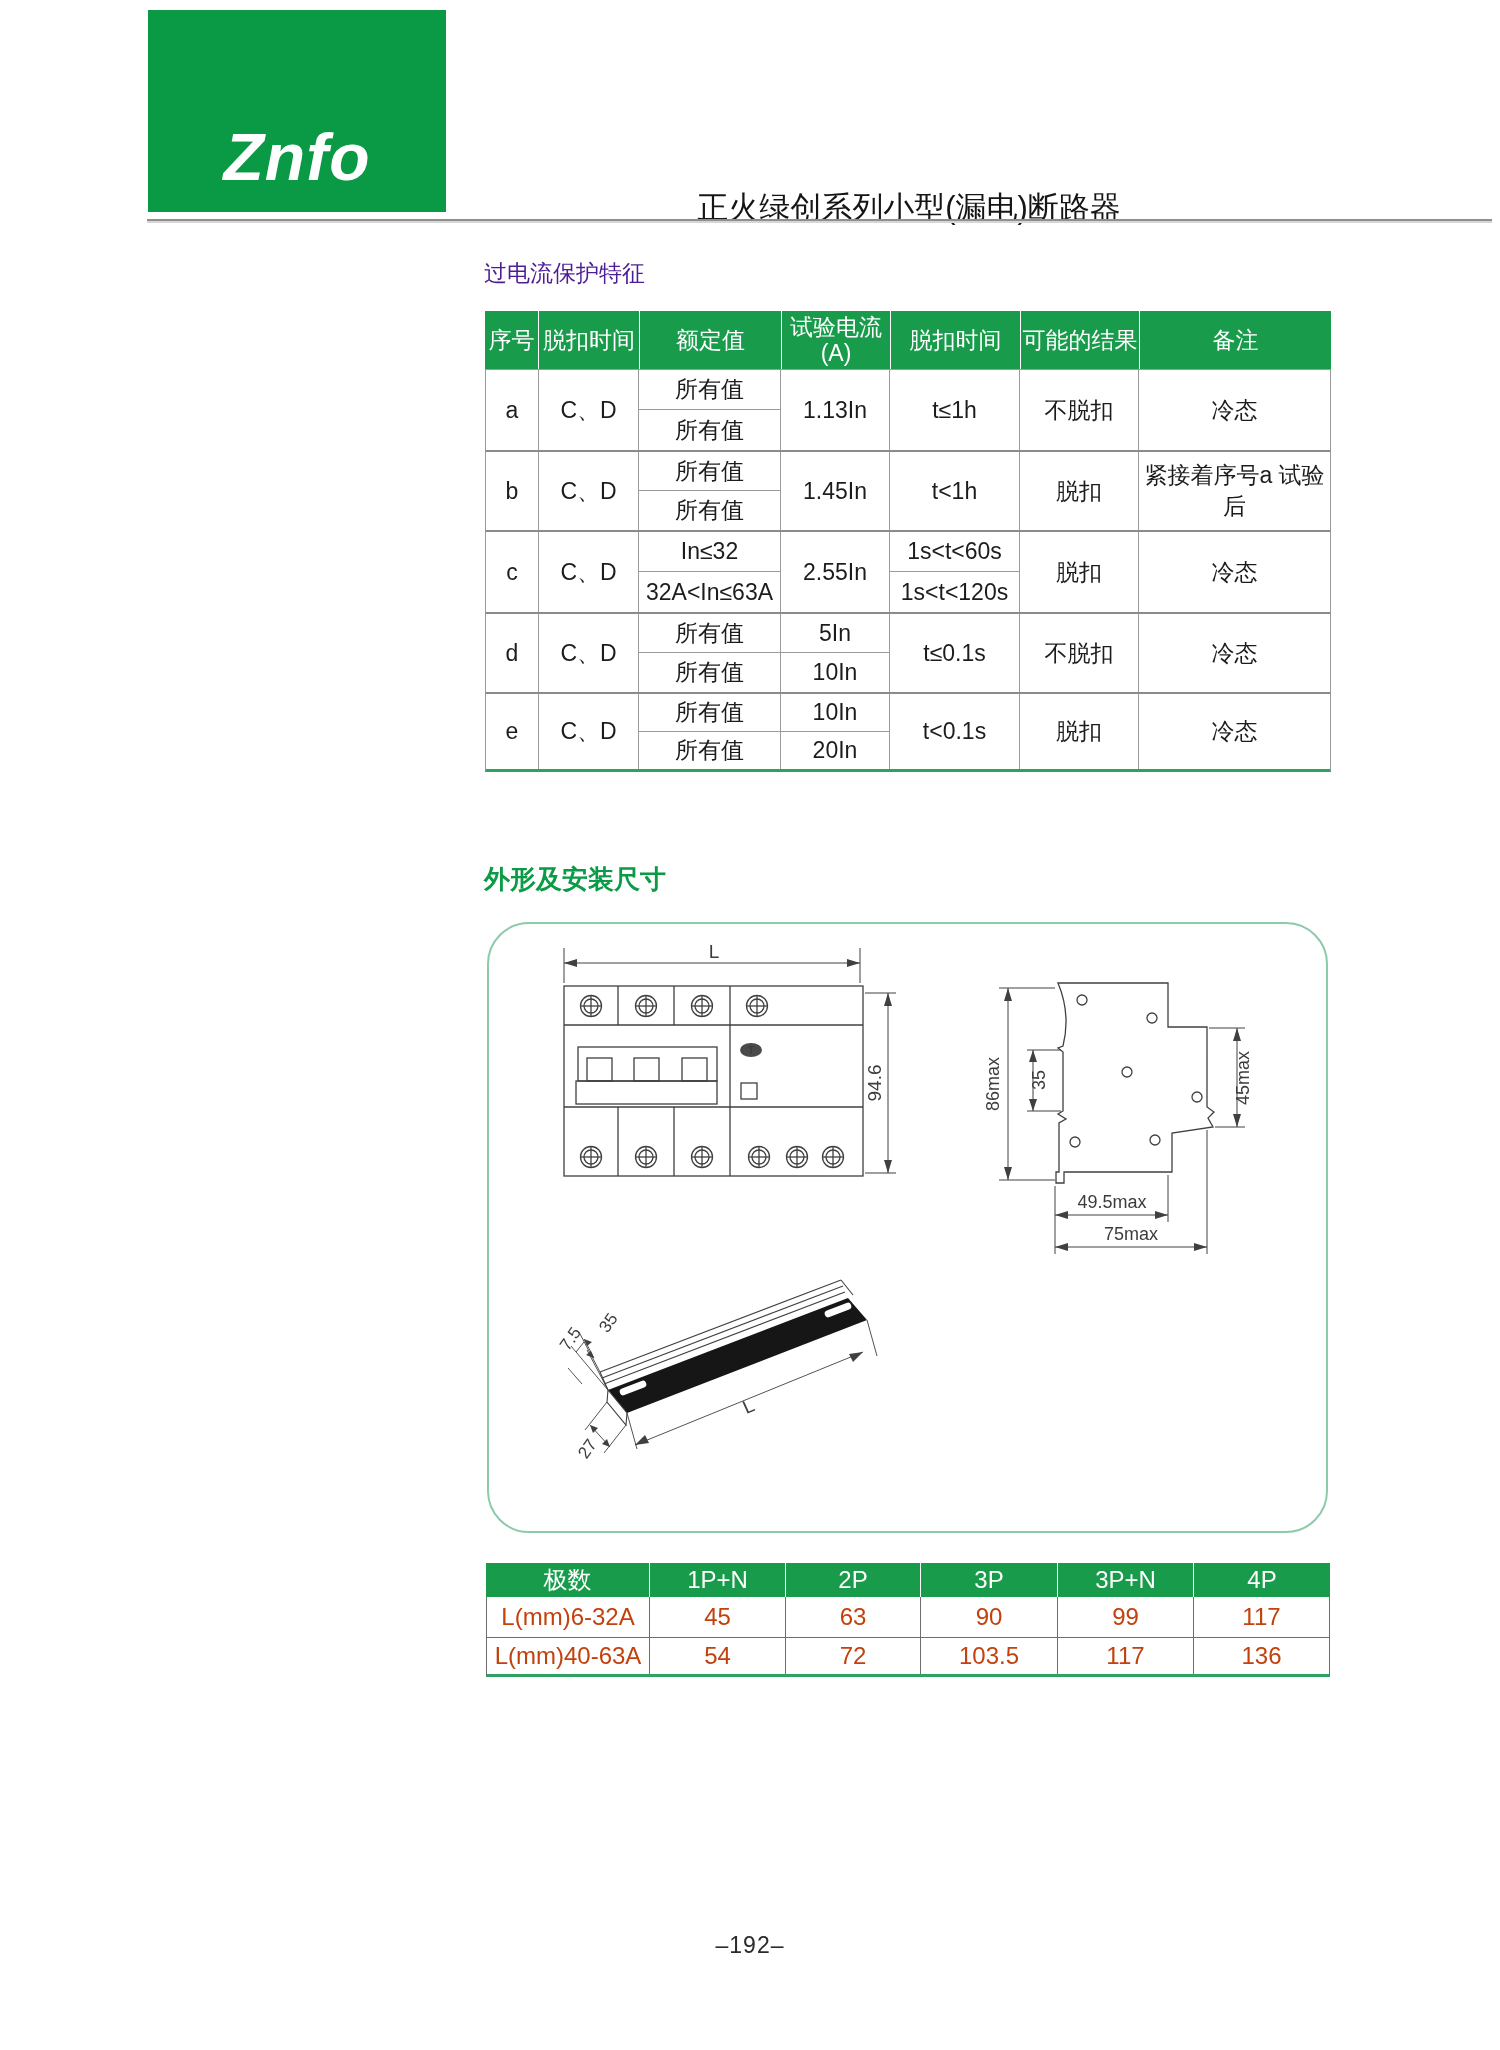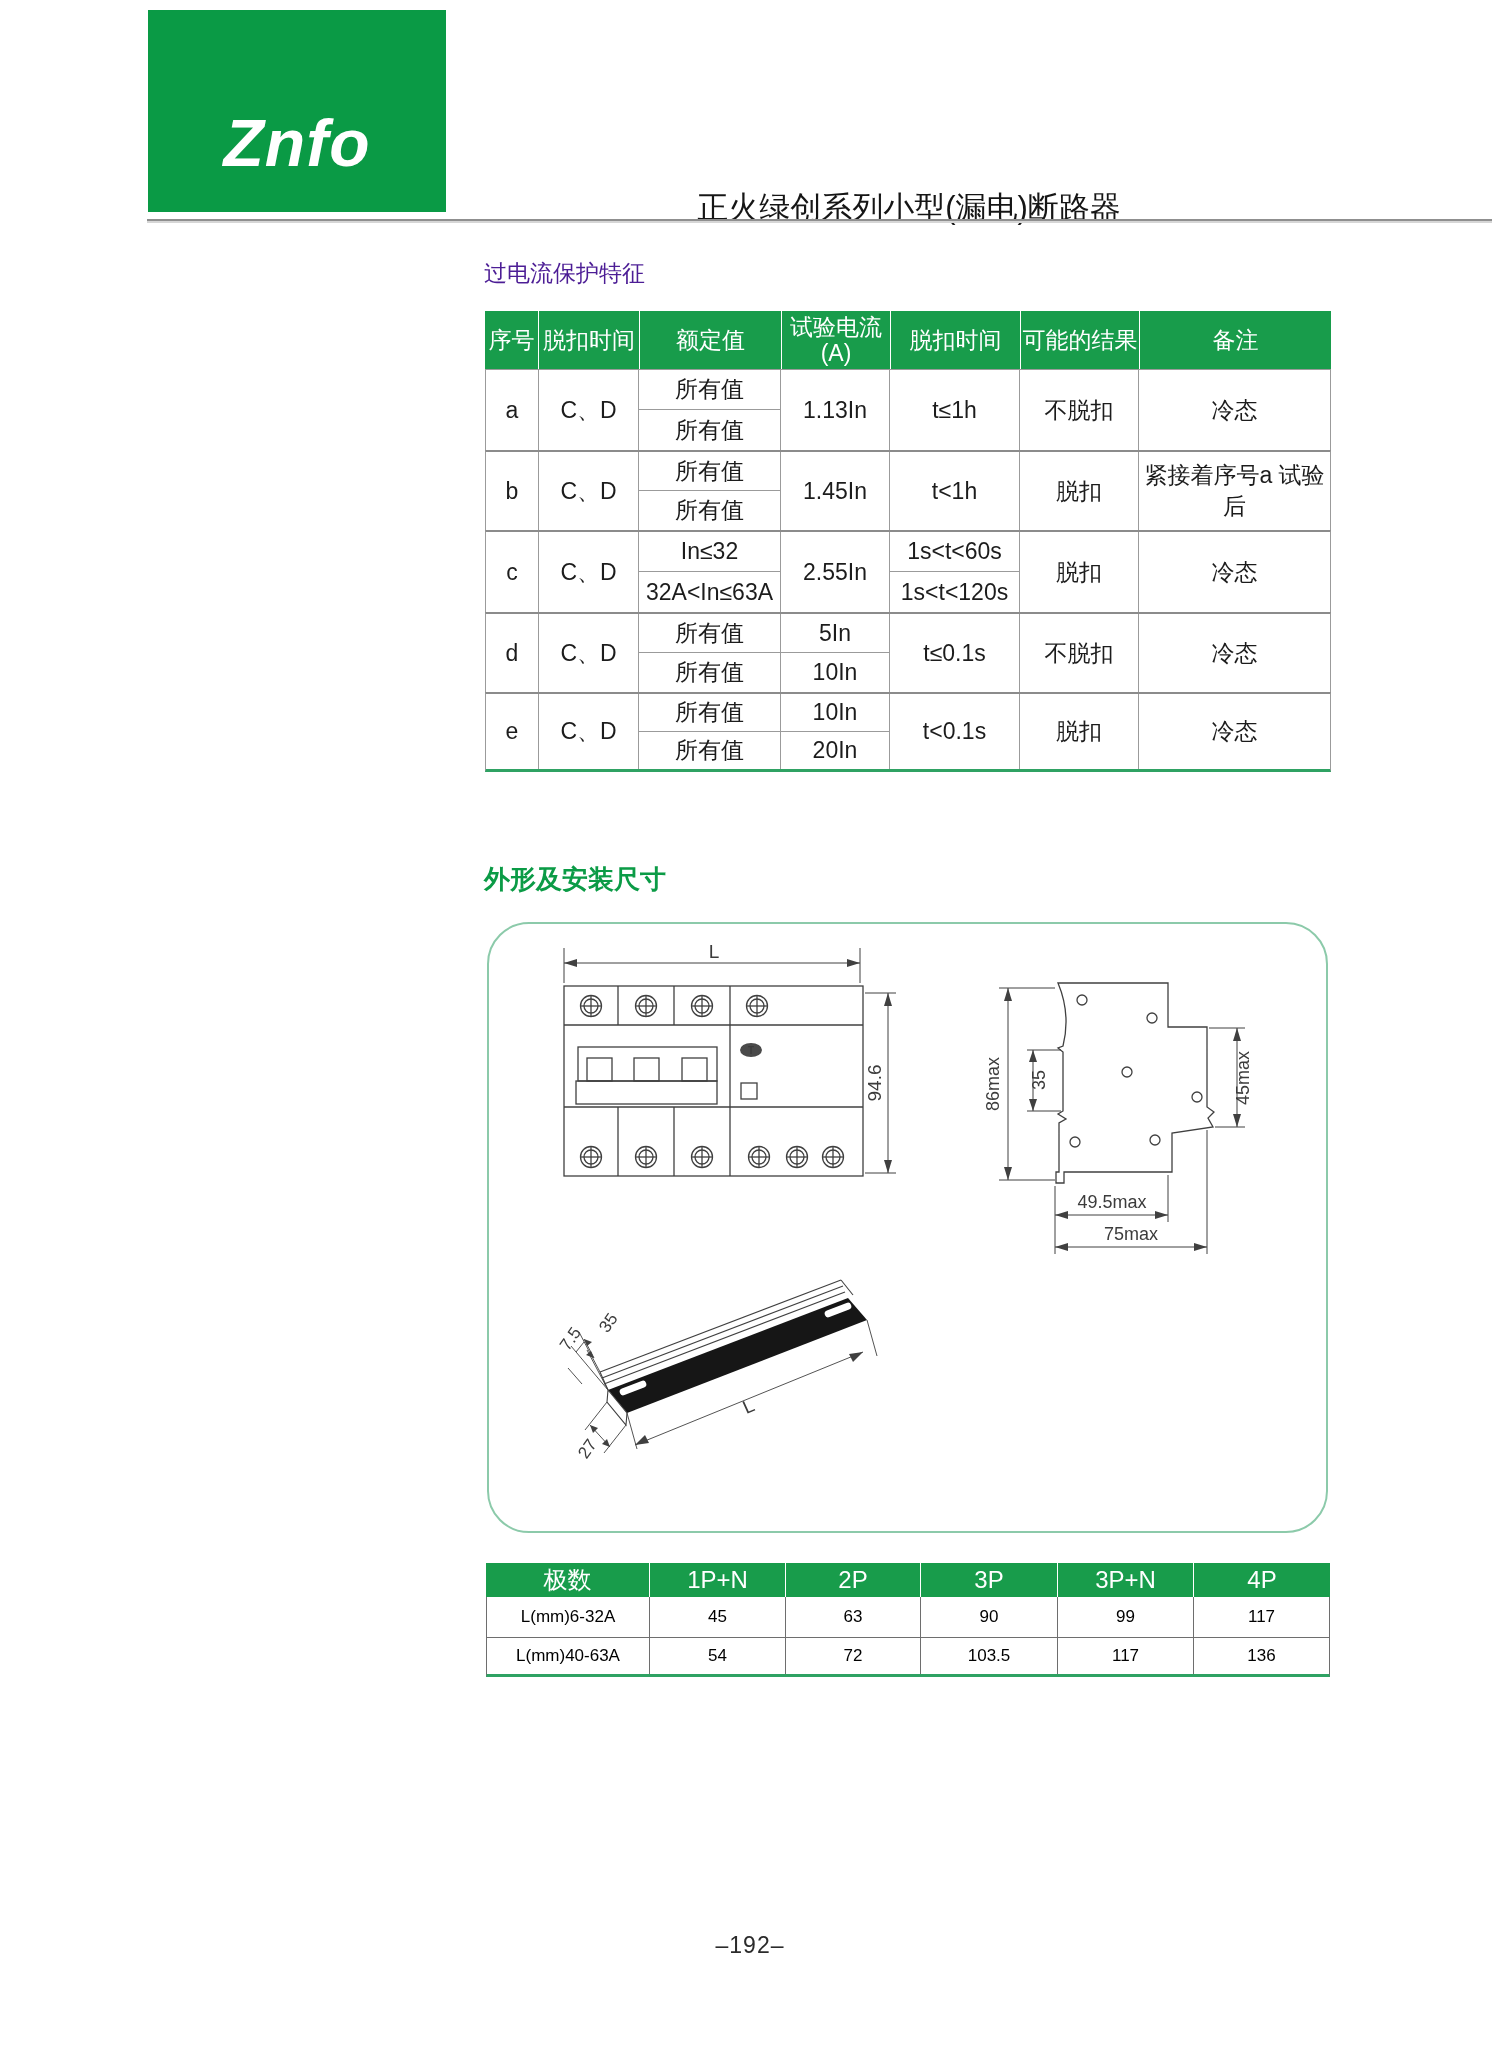--- a/index.html
+++ b/index.html
@@ -4,21 +4,21 @@
 <style>
   html,body{margin:0;padding:0;background:#fff}
   #page{position:relative;width:1500px;height:2050px;background:#ffffff;
         font-family:"Liberation Sans","DejaVu Sans",sans-serif;color:#1c1c1c;
         outline:1px solid #d8d8d8;overflow:hidden}
   .abs{position:absolute}
 
   
   .logo{left:148px;top:10px;width:298px;height:202px;background:#0a9a45;
         display:flex;align-items:flex-end;justify-content:center;
-        padding-bottom:36px;box-sizing:border-box}
+        padding-bottom:22px;box-sizing:border-box}
   .logo span{color:#fff;font-size:66px;font-weight:bold;font-style:italic;letter-spacing:1px;line-height:1}
   .model{left:485px;top:124px;width:847px;text-align:right;font-size:57px;line-height:1;
          font-weight:bold;color:#0c9b47;letter-spacing:0.5px}
   .series{left:485px;top:192px;width:848px;text-align:center;font-size:31px;line-height:1;
           font-weight:500;color:#151515}
   .hrule{left:147px;top:219px;width:1345px;height:2px;background:#8f8f8f;box-shadow:0 2px 0 #d6d6d6}
 
   .sec1-title{left:484px;top:258px;font-size:23px;color:#4c1d95}
   .sec2-title{left:484px;top:862px;font-size:26px;font-weight:bold;color:#0b9b46}
 
@@ -46,21 +46,21 @@
   .dimsvg{left:487px;top:922px}
 
   
   #t2{left:486px;top:1563px;width:844px}
   .t2h{display:grid;grid-template-columns:164px 136px 135px 137px 136px 136px;
        height:34px;background:#189c4b;color:#fff;font-size:24px}
   .t2h>div{display:flex;align-items:center;justify-content:center;border-right:1px solid #fff}
   .t2h>div:last-child{border-right:none}
   .t2r{display:grid;grid-template-columns:163px 136px 135px 137px 136px 135px;height:40px;
        border-left:1px solid #6e6e6e;border-right:1px solid #6e6e6e;box-sizing:border-box;
-       font-size:17px;color:#000000}
+       font-size:24px;color:#c2410c}
   .t2r>div{display:flex;align-items:center;justify-content:center;border-right:1px solid #6e6e6e}
   .t2r>div:last-child{border-right:none}
   .t2r.r2{border-top:1px solid #6e6e6e;border-bottom:3px solid #2fa263}
 
   .pagenum{left:0;right:0;top:1932px;text-align:center;font-size:23px;color:#2b2b2b;letter-spacing:1px}
 
   svg text{font-family:"Liberation Sans","DejaVu Sans",sans-serif;fill:#3c3c3c}
 </style>
 </head>
 <body>

